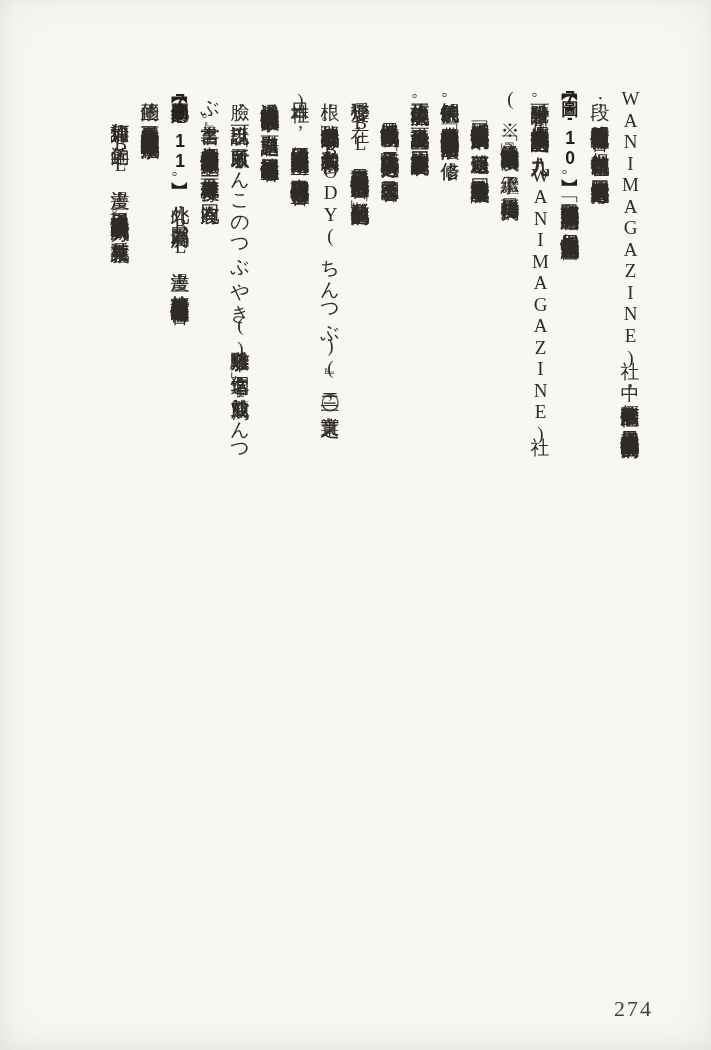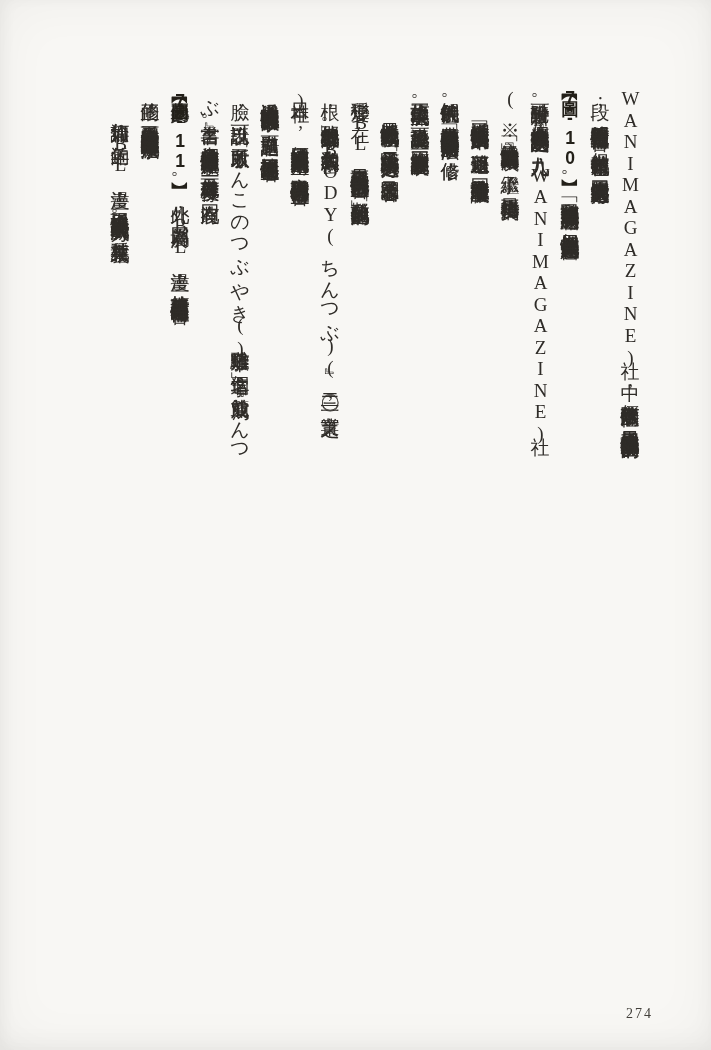--- a/index.html
+++ b/index.html
@@ -39,21 +39,21 @@
     font-weight: 700;
     font-family: "Liberation Sans", "DejaVu Sans", sans-serif;
     font-size: 17.5px;
     letter-spacing: 0;
     color: #232019;
   }
   .page-number {
     position: absolute;
     right: 58px;
     bottom: 28px;
-    font-size: 14px;
+    font-size: 22px;
     letter-spacing: 2px;
     color: #43403b;
     font-family: "Liberation Serif", "DejaVu Serif", serif;
   }
 </style>
 </head>
 <body>
 
 <div class="page">
 

